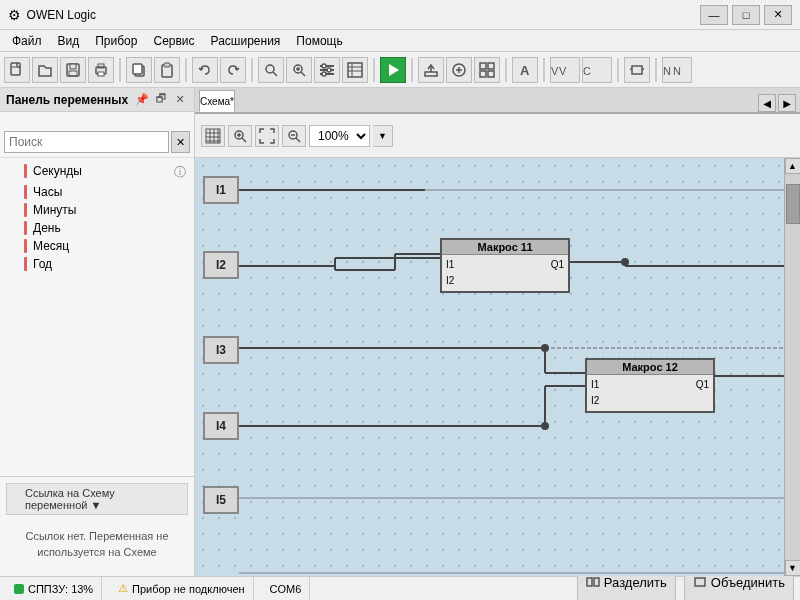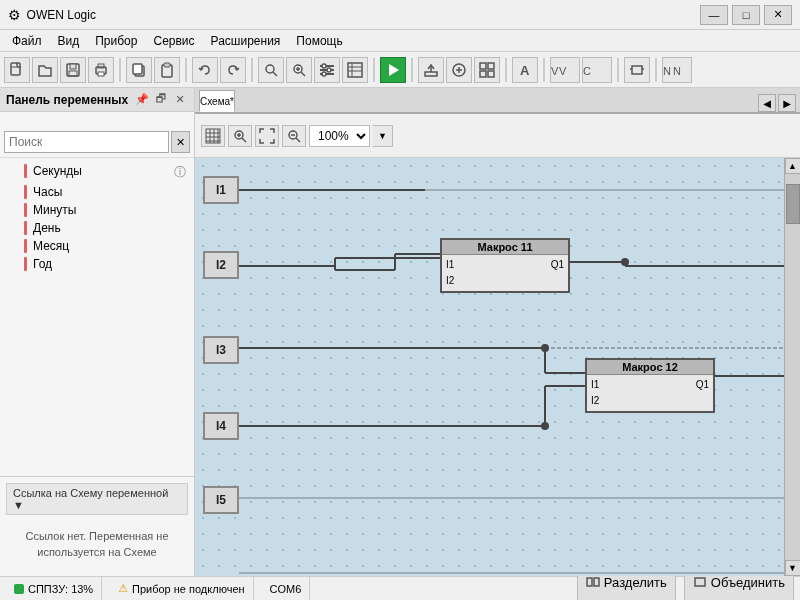--- a/index.html
+++ b/index.html
@@ -156,21 +156,21 @@
       cursor: pointer;
     }
     .panel-footer {
       border-top: 1px solid #ccc;
       padding: 6px;
     }
     .schema-link-label {
       font-size: 11px;
       color: #333;
       background: #e8e8e8;
-      padding: 3px 6px;
+      padding: 3px 18px;
       border: 1px solid #ccc;
       display: block;
       margin-bottom: 4px;
     }
     .no-links-text {
       font-size: 11px;
       color: #555;
       text-align: center;
       padding: 10px 6px;
       line-height: 1.4;

